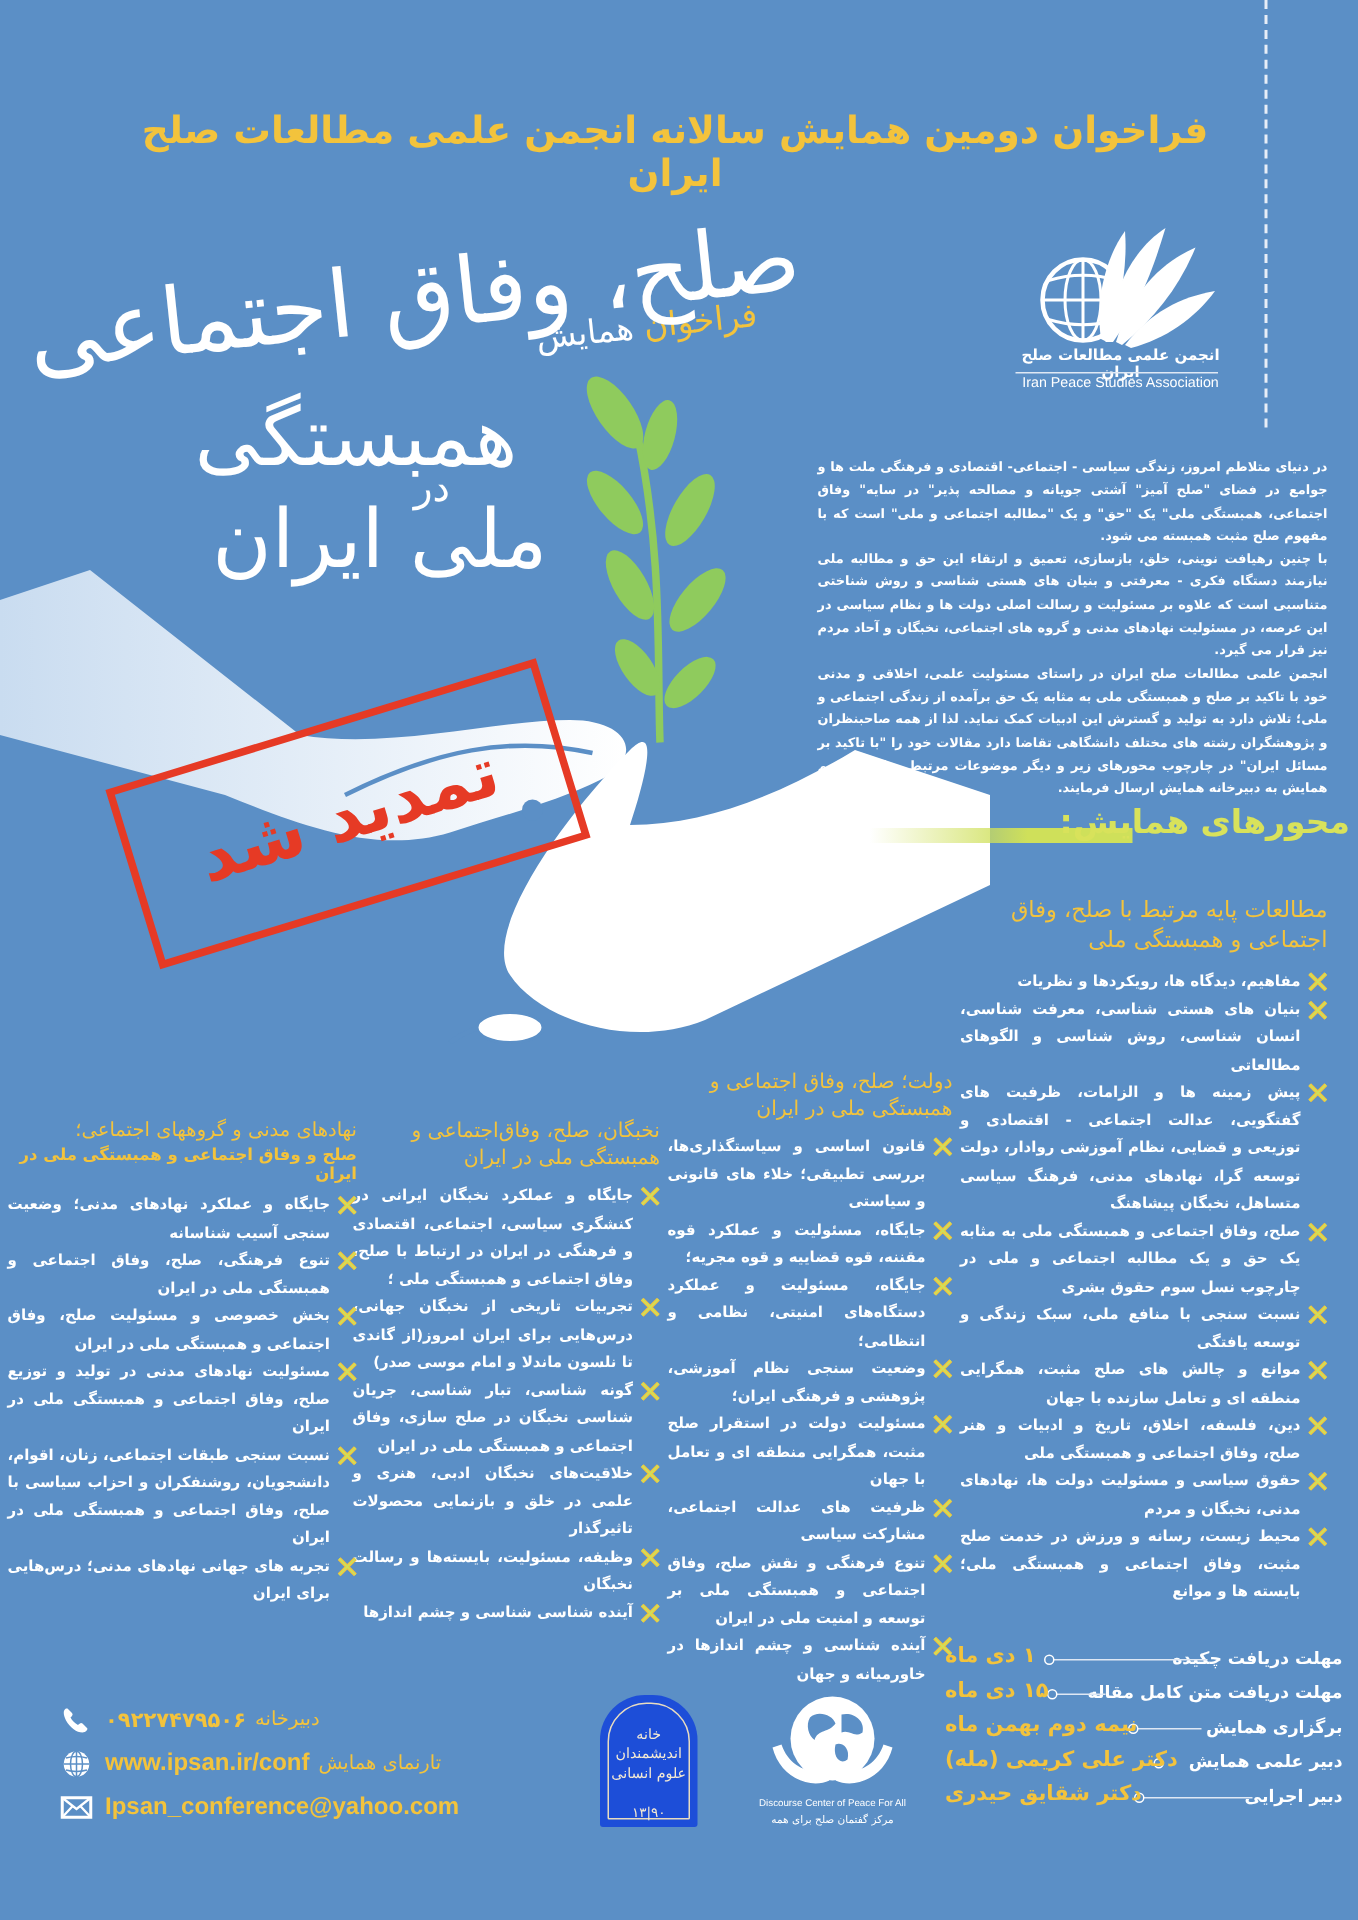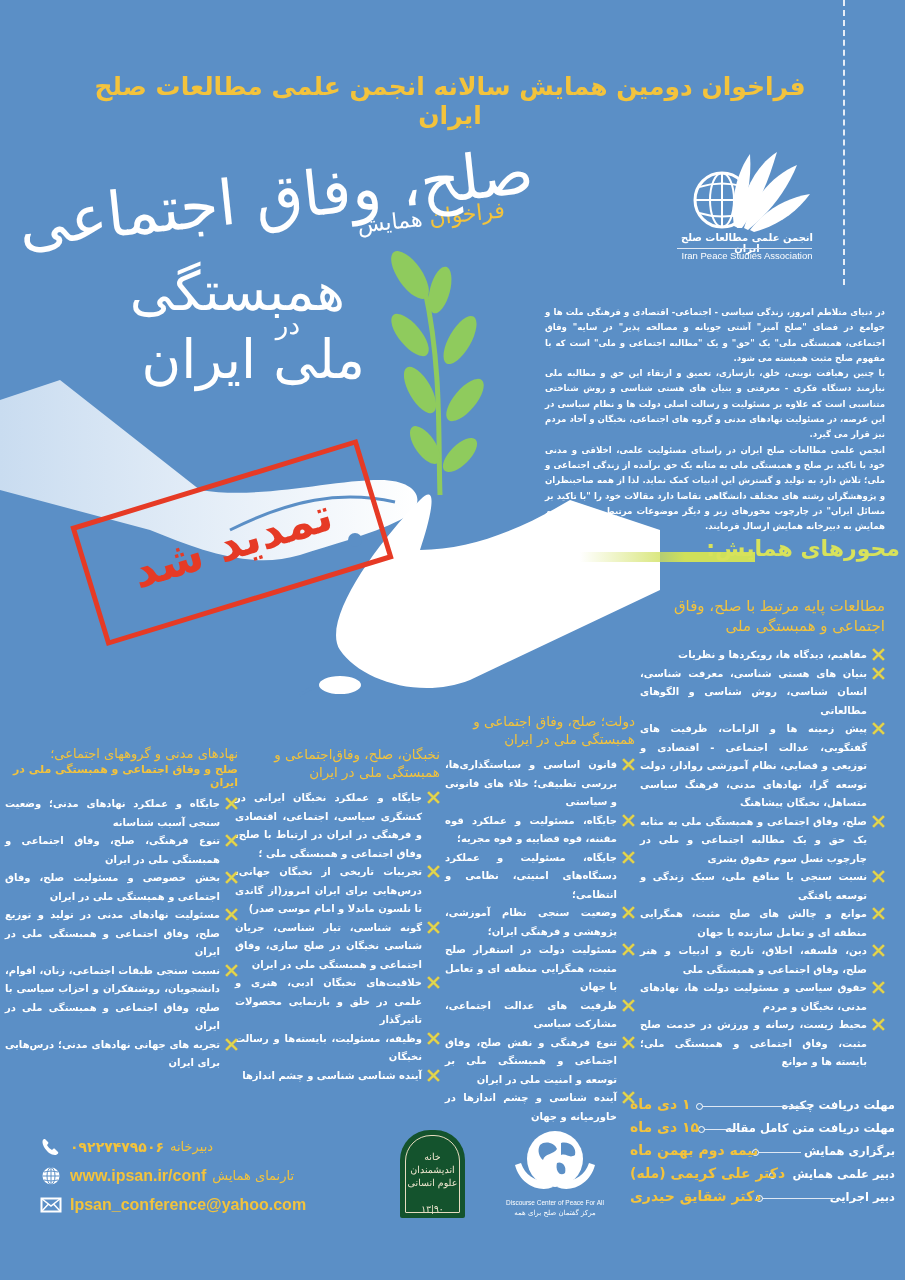--- a/index.html
+++ b/index.html
@@ -92,21 +92,21 @@
   
   .contact { position: absolute; left: 40px; top: 1132px; width: 320px; }
   .contact-row { display: flex; align-items: center; height: 29px; }
   .contact-row .ic { width: 22px; height: 20px; margin-right: 8px; }
   .contact .val { color: #f3c33c; font-weight: bold; font-size: 16px; font-family: "Liberation Sans", sans-serif; }
   .contact .lbl { color: #f3c33c; font-size: 13px; direction: rtl; margin-left: 6px; }
   .contact .phone { color: #f3c33c; font-size: 14px; font-weight: bold; letter-spacing: 1px; }
 
   
   .house-logo { position: absolute; left: 400px; top: 1130px; width: 65px; height: 88px;
-    background: #14532d; border-radius: 30px 30px 2px 2px; }
+    background: #1d4ed8; border-radius: 30px 30px 2px 2px; }
   .house-logo .inner { position: absolute; inset: 5px; border: 1px solid #e8dcc0; border-radius: 26px 26px 1px 1px;
     color: #f5ead3; font-size: 9.5px; text-align: center; direction: rtl; padding-top: 14px; line-height: 13px; font-family: "DejaVu Serif", serif; }
   .house-logo .year { position: absolute; bottom: 4px; left: 0; right: 0; text-align: center; font-size: 9px; color: #f5ead3; }
   .dc-logo { position: absolute; left: 495px; top: 1125px; width: 120px; height: 100px; }
   .dc-logo .en { position: absolute; left: 0; top: 74px; width: 120px; font-size: 6.5px; text-align: center; color: #fff; font-family: "Liberation Sans", sans-serif; }
   .dc-logo .fa { position: absolute; left: 0; top: 84px; width: 120px; font-size: 7px; text-align: center; color: #fff; direction: rtl; }
 </style>
 </head>
 <body>
 

